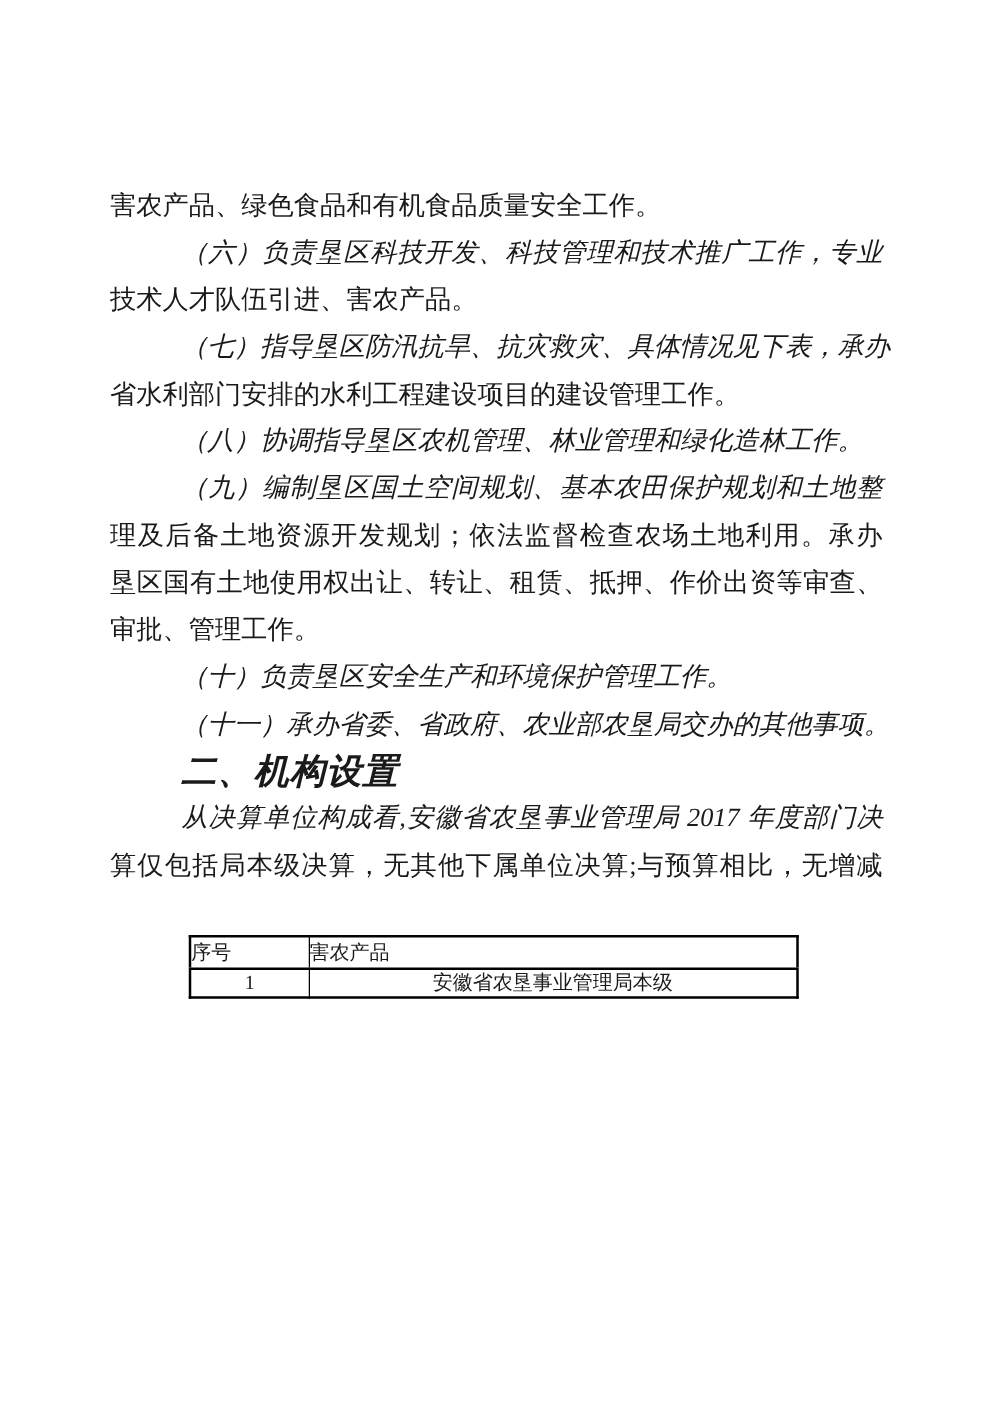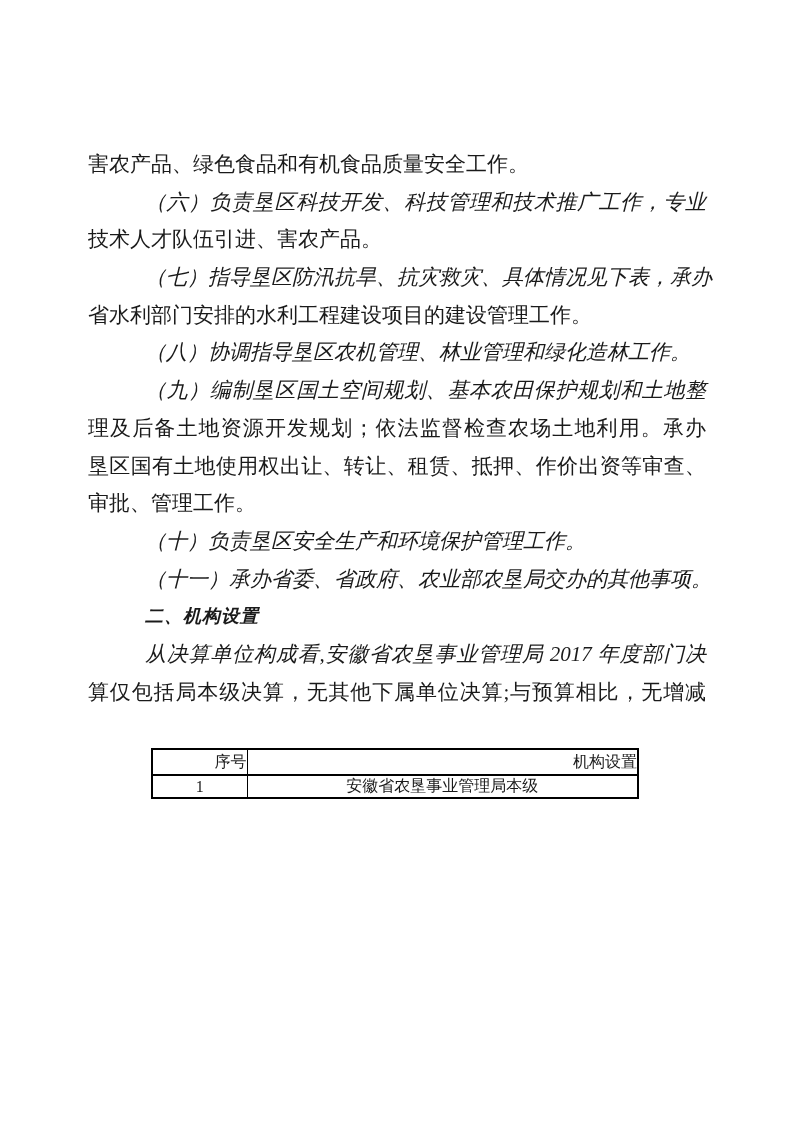--- a/index.html
+++ b/index.html
@@ -27,41 +27,41 @@
     text-align: left;
   }
   .line.fill {
     text-align: justify;
     text-align-last: justify;
   }
   .line.indent { padding-left: 57px; font-style: italic; }
   .para.heading .line {
     font-family: "Liberation Sans", "DejaVu Sans", sans-serif;
     font-weight: 700;
-    font-size: 18px;
+    font-size: 28px;
     letter-spacing: 1px;
   }
   table.units {
     position: absolute;
     left: 151px;
     top: 748px;
     width: 486px;
     border-collapse: collapse;
     table-layout: fixed;
   }
   table.units, table.units th, table.units td {
     border: 1px solid #000000;
   }
   table.units { border: 2px solid #000000; }
   table.units th {
     border-bottom: 2px solid #000000;
     font-weight: normal;
     height: 24px;
     font-size: 16px;
-    text-align: right;
+    text-align: left;
     vertical-align: middle;
     padding: 0;
   }
   table.units td {
     height: 20px;
     font-size: 16px;
     text-align: center;
     vertical-align: middle;
     padding: 0;
   }
@@ -114,21 +114,21 @@
       </div>
     </div>
   <table class="units">
       <colgroup>
         <col style="width: 95px;">
         <col style="width: 391px;">
       </colgroup>
       <thead>
         <tr>
           <th>序号</th>
-          <th>机构设置</th>
+          <th>害农产品</th>
         </tr>
       </thead>
       <tbody>
         <tr>
           <td>1</td>
           <td>安徽省农垦事业管理局本级</td>
         </tr>
       </tbody>
     </table>
   <div class="page-number">–5–</div>

